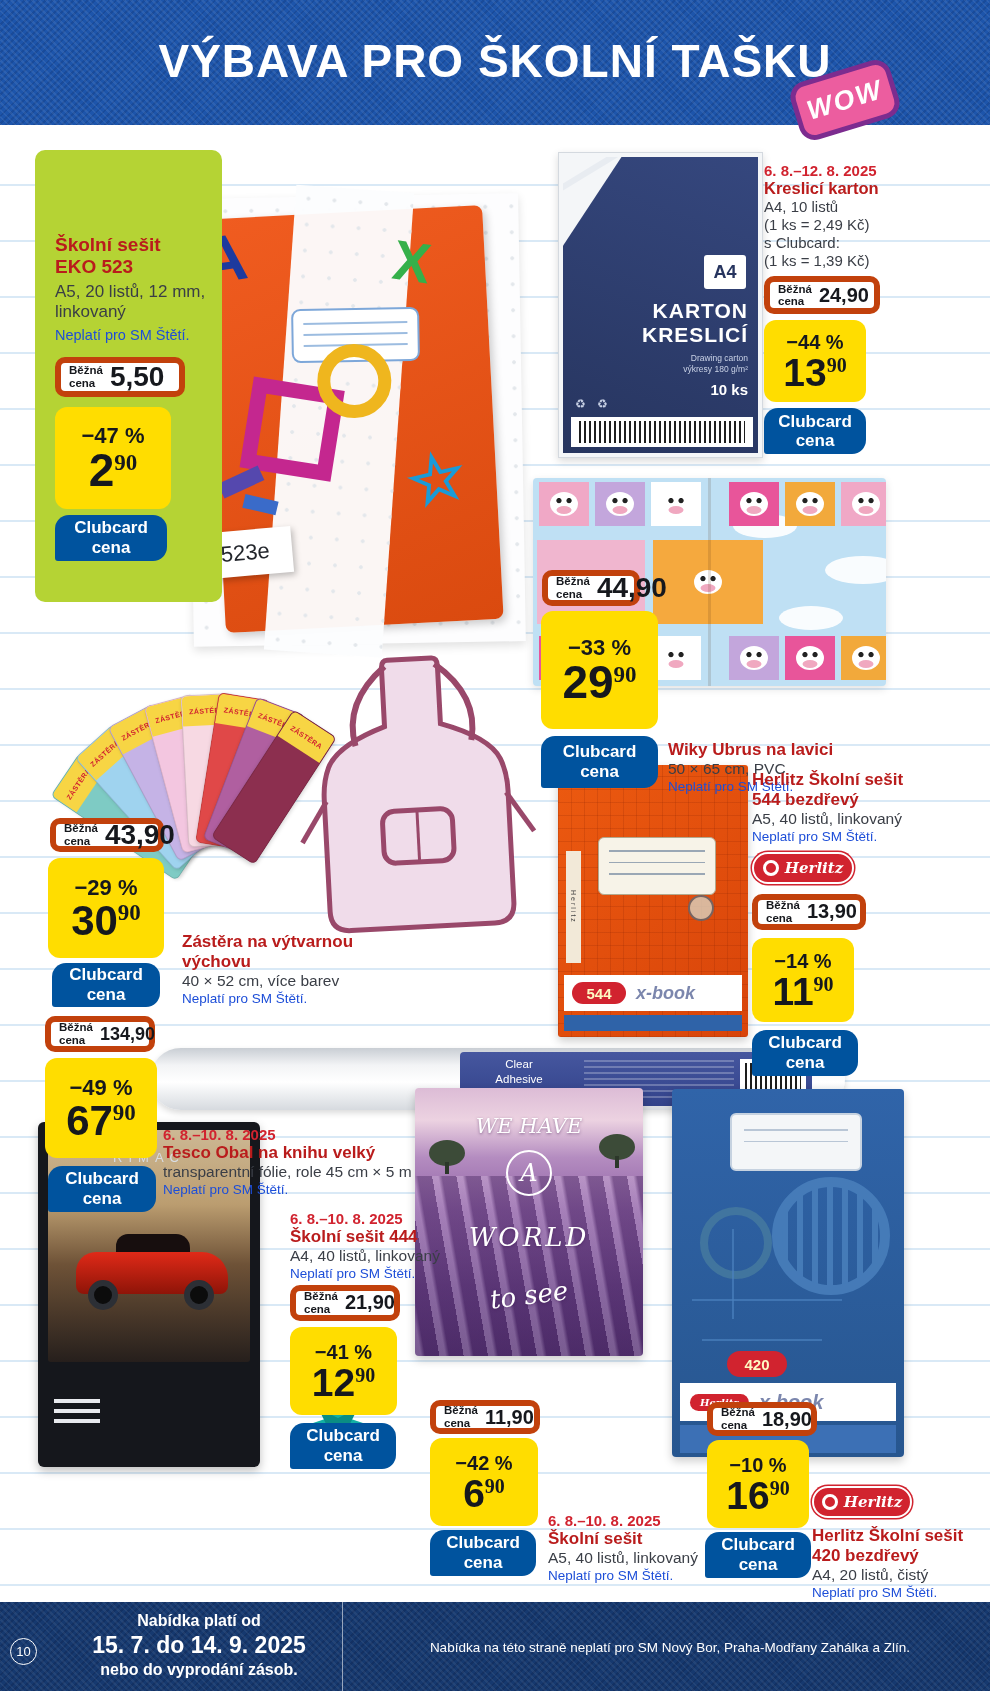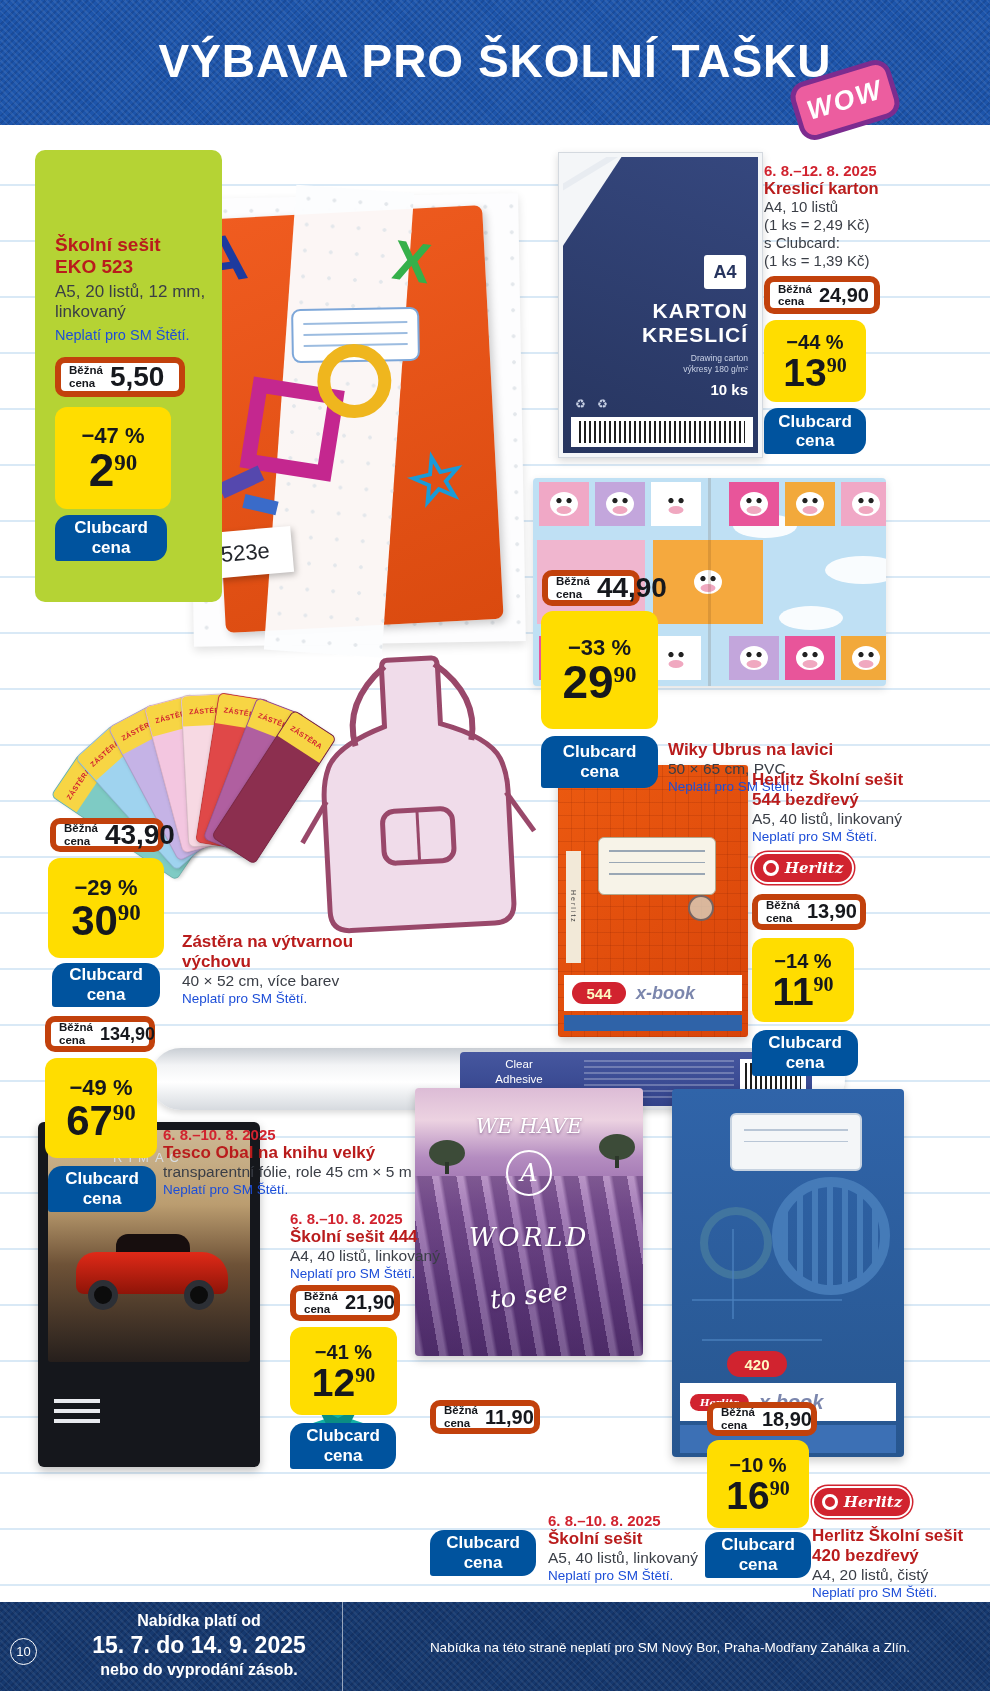--- a/index.html
+++ b/index.html
@@ -606,20 +606,24 @@
     <div class="lav-txt" style="top:192px; font-size:26px; transform:rotate(-7deg);">to see</div>
   </div>
 
   <div class="abs pn z5" style="left:430px; top:1400px; width:110px; height:34px;">
     <span class="pn-lab">
         <span>Běžná</span>
         <span>cena</span>
       </span>
     <span class="pn-val" style="font-size:20px;">11,90</span>
   </div>
+  <div class="abs deal sm" style="left:430px; top:1438px; width:108px; height:88px;">
+    <div class="pct">−42 %</div>
+    <div class="pr"><span>6</span><span class="sup">90</span></div>
+  </div>
   <div class="abs cc" style="left:430px; top:1530px; width:106px; height:46px;">
     <span>Clubcard</span>
       <span>cena</span>
   </div>
   <div class="abs col" style="left:548px; top:1512px; width:210px;">
     <div class="date">6. 8.–10. 8. 2025</div>
     <div class="pname">Školní sešit</div>
     <div class="pdesc">A5, 40 listů, linkovaný</div>
     <div class="pnote">Neplatí pro SM Štětí.</div>
   </div>

